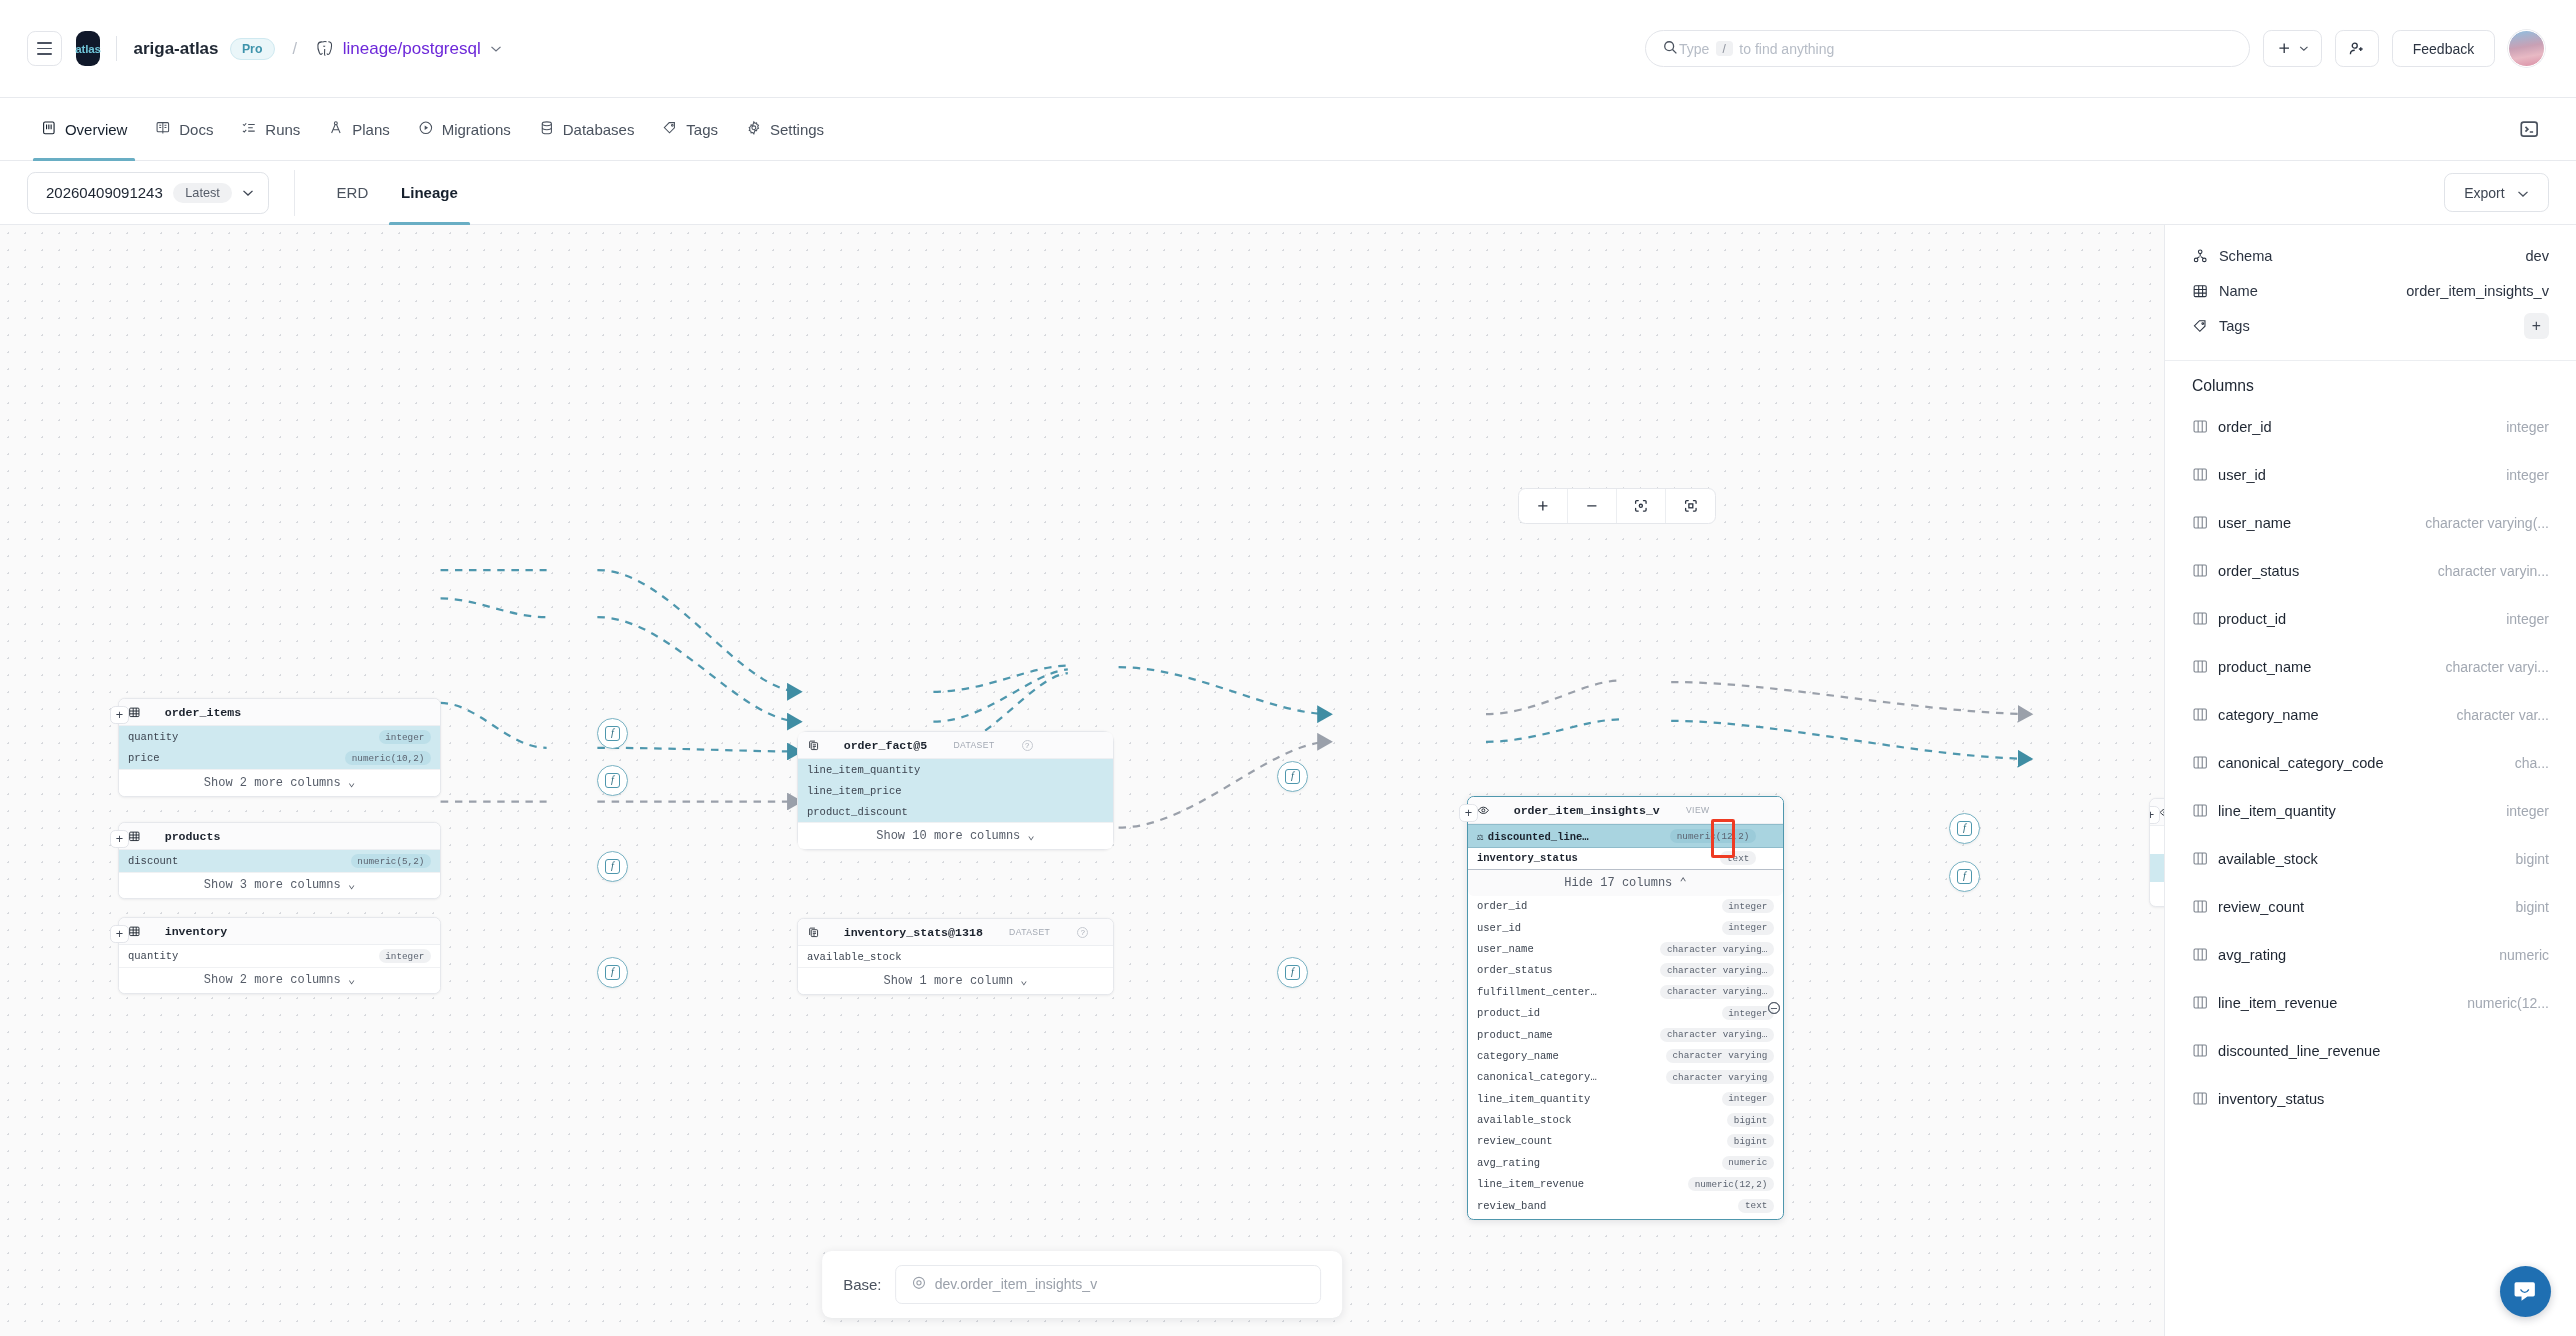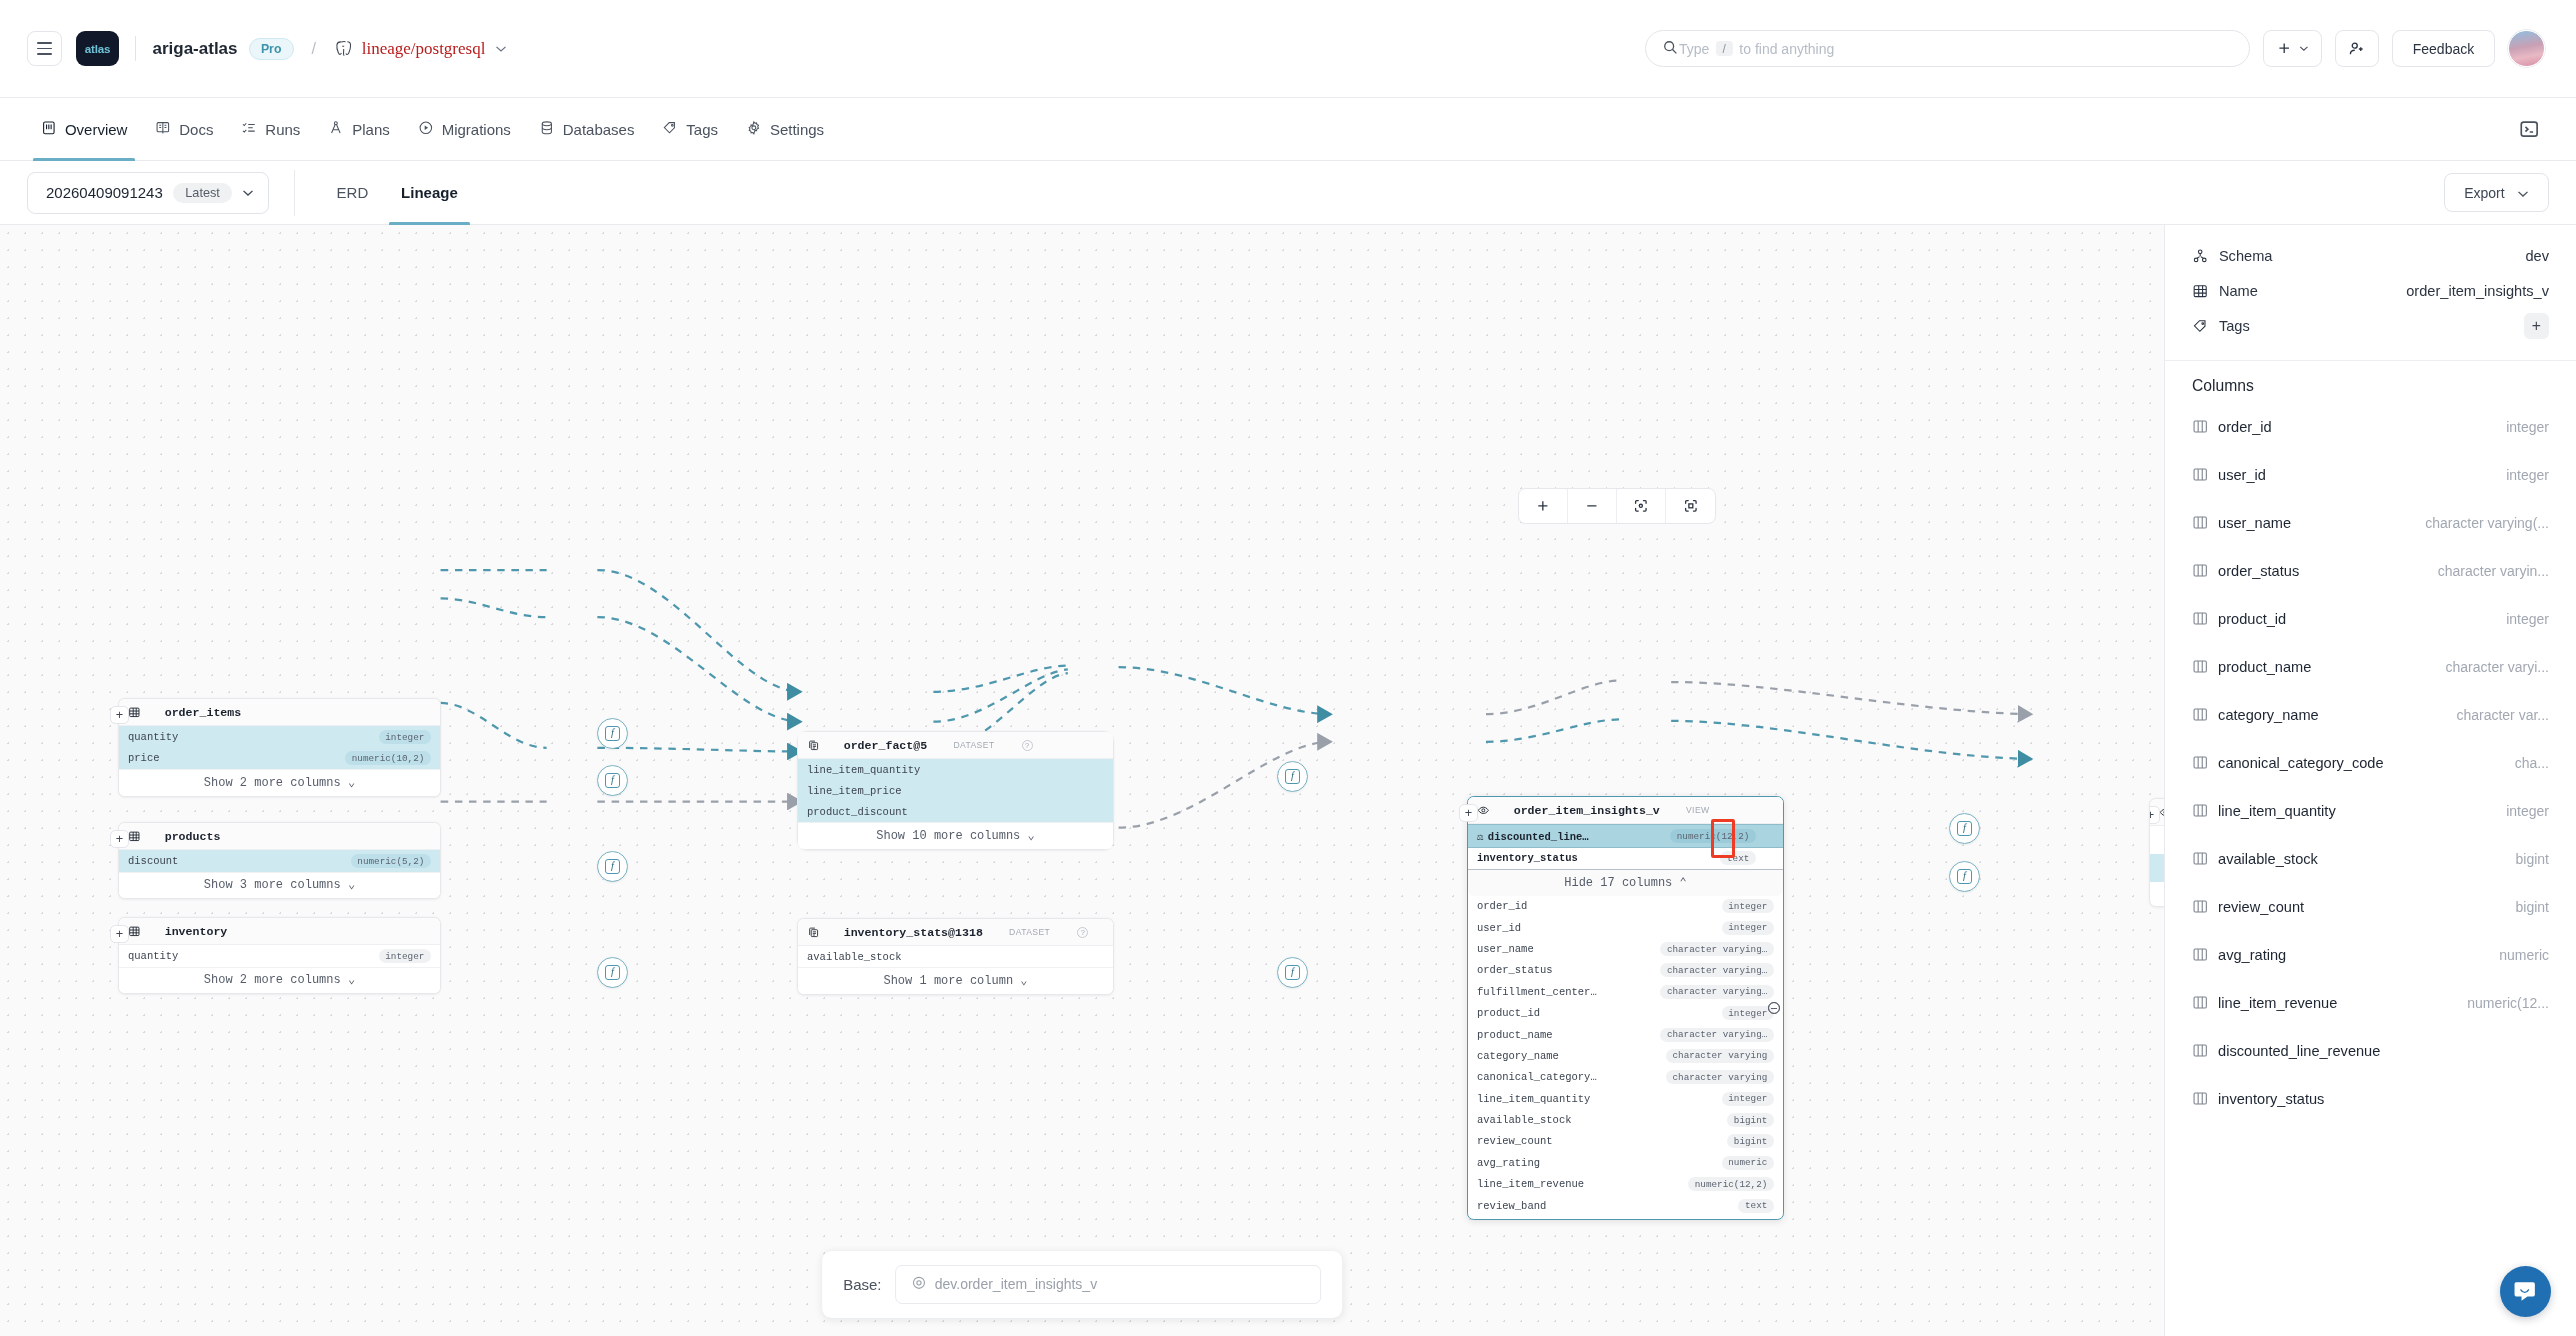--- a/index.html
+++ b/index.html
@@ -21,34 +21,34 @@
     background: #fff;
     position: relative;
   }
   .hamburger {
     width: 35px; height: 35px; border: 0.7px solid #e3e5ea; border-radius: 8.2px;
     display: flex; flex-direction: column; justify-content: center; align-items: center; gap: 3.7px;
     background: #fff; cursor: pointer; flex: 0 0 auto;
   }
   .hamburger span { display: block; width: 15.7px; height: 1.9px; background: #4b5260; border-radius: 1.5px; }
   .atlas-logo {
-    width: 43px; height: 35px; background: #10182a; border-radius: 9px;
+    width: 24px; height: 35px; background: #10182a; border-radius: 9px;
     margin-left: 14px; display: flex; align-items: center; justify-content: center;
     color: #6fc3d6; font-size: 11.6px; font-weight: 700; letter-spacing: -0.2px;
     flex: 0 0 auto;
   }
   .vdiv { width: 0.7px; height: 25.4px; background: #e1e4e9; margin: 0 16.4px; flex: 0 0 auto; }
   .org-name { font-size: 17px; color: #1f2733; font-weight: 700; white-space: nowrap; }
   .pro-badge {
     margin-left: 11.2px; background: #eaf6f9; color: #3d93ab; border: 0.7px solid #cfe9f0;
     border-radius: 12px; padding: 3px 11.2px; font-size: 12.3px; font-weight: 600;
   }
   .slash { color: #b9bec7; font-size: 16.4px; margin: 0 18px; }
   .pg-icon { width: 19.4px; height: 19.4px; flex: 0 0 auto; margin-right: 8.2px; }
-  .project-name { font-size: 17px; color: #b91c1c; white-space: nowrap; font-family: Liberation Serif, serif; }
+  .project-name { font-size: 17px; color: #6d28d9; white-space: nowrap; }
   .caret { margin-left: 9.7px; color: #6b7280; font-size: 11.2px; }
   .breadcrumb-grp { display: flex; align-items: center; cursor: pointer; }
 
   .topbar-right { margin-left: auto; display: flex; align-items: center; gap: 13.4px; }
   .searchbox {
     width: 605px; height: 37px; border: 0.7px solid #e3e5ea; border-radius: 18.7px;
     display: flex; align-items: center; padding: 0 16.4px; background: #fff; cursor: text;
   }
   .search-ph { color: #b6bcc6; font-size: 14px; display: flex; align-items: center; gap: 6.7px; }
   .kbd {

